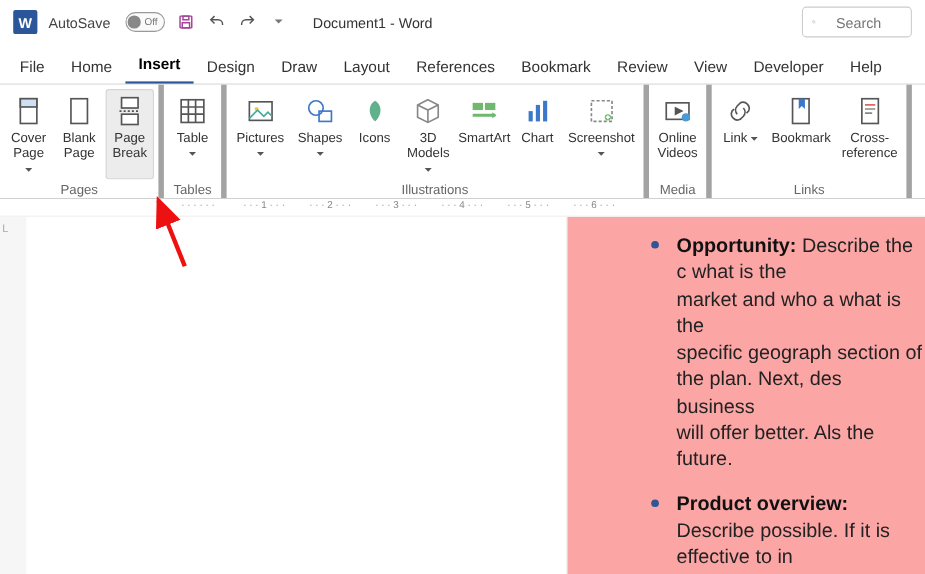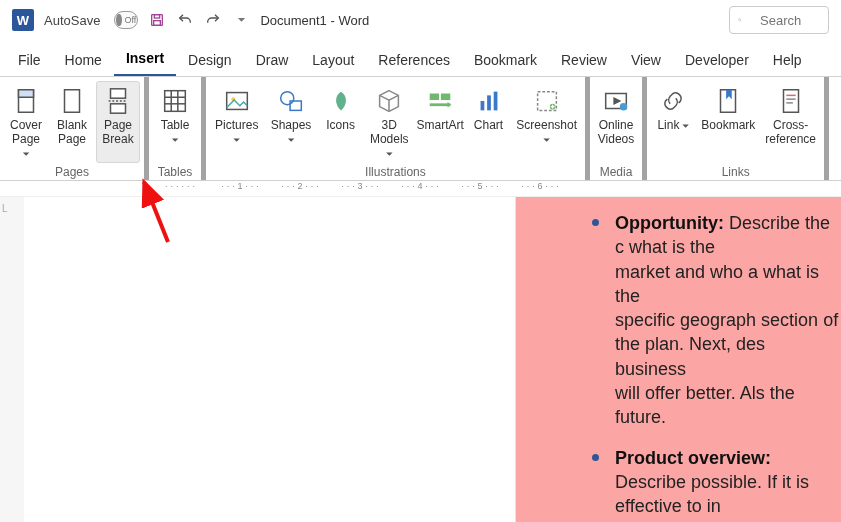--- a/index.html
+++ b/index.html
@@ -1,25 +1,25 @@
 <!DOCTYPE html>
 <html><head>
 <meta charset="utf-8">
 <style>
   *{box-sizing:border-box;margin:0;padding:0;font-family:"Segoe UI",Arial,sans-serif}
   body{background:#fff;width:841px;height:522px;overflow:hidden}
   .titlebar{height:41px;background:#fff;display:flex;align-items:center;padding:0 12px;gap:10px;border-bottom:1px solid #fff}
   .wicon{width:22px;height:22px;background:#2b579a;color:#fff;font-weight:bold;font-size:13px;display:flex;align-items:center;justify-content:center;border-radius:2px}
   .autosave{font-size:13px;color:#444}
-  .toggle{width:24px;height:18px;border:1px solid #999;border-radius:10px;display:inline-flex;align-items:center;padding:1px;margin-left:4px;background:#fafafa}
+  .toggle{width:36px;height:18px;border:1px solid #999;border-radius:10px;display:inline-flex;align-items:center;padding:1px;margin-left:4px;background:#fafafa}
   .toggle-knob{width:12px;height:12px;background:#888;border-radius:50%}
   .toggle-label{font-size:9px;color:#777;margin-left:3px}
   .qat-btn{width:18px;height:18px;display:flex;align-items:center;justify-content:center;color:#555}
   .qat-btn svg{width:16px;height:16px}
-  .doc-title{font-size:13px;color:#333;margin-left:0}
+  .doc-title{font-size:13px;color:#333;margin-left:12px}
   .spacer{flex:1}
   .searchbox{width:100px;height:28px;border:1px solid #ccc;border-radius:4px;display:flex;align-items:center;padding:0 8px;gap:18px;background:#fff}
   .searchbox input{border:none;outline:none;font-size:13px;flex:1;color:#888;width:60px}
   .searchbox svg{width:14px;height:14px;stroke:#888}
   .tabs{height:36px;display:flex;align-items:flex-end;padding:0 6px;gap:0;border-bottom:1px solid #d0d0d0;background:#fff}
   .tab{padding:8px 12px 8px;font-size:14px;color:#333;cursor:pointer}
   .tab.active{color:#000000;border-bottom:2px solid #2b579a;font-weight:700}
   .ribbon{display:flex;align-items:stretch;background:#fff;height:104px;border-bottom:1px solid #d0d0d0}
   .group{display:flex;flex-direction:column;border-right:5px solid #a3a3a3;padding:4px 4px 0}
   .group-row{display:flex;align-items:flex-start;gap:2px;flex:1}

